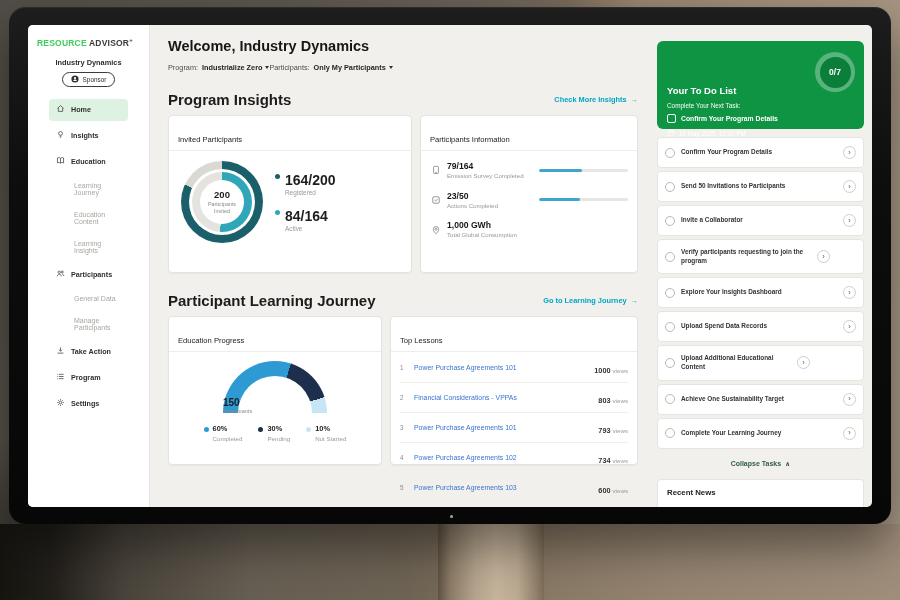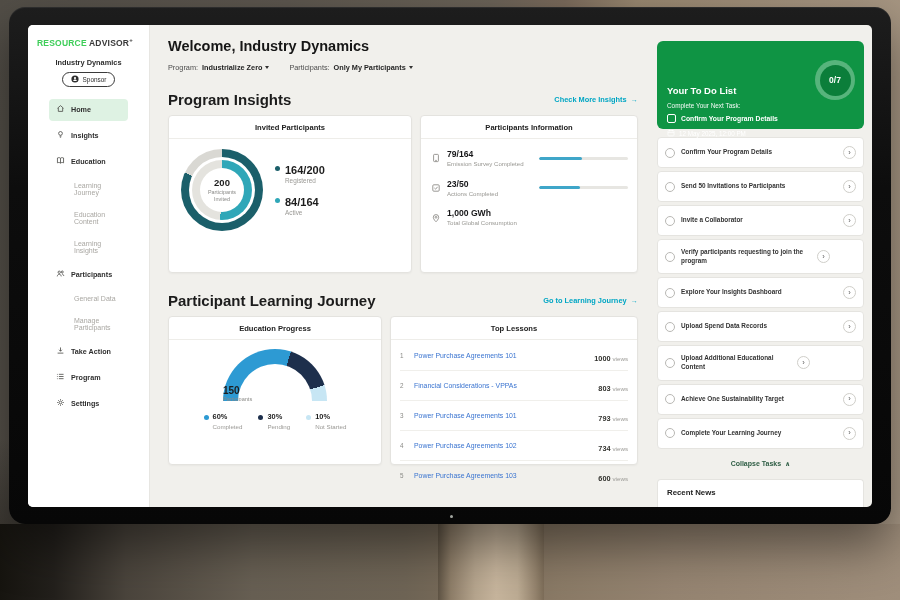--- a/index.html
+++ b/index.html
@@ -31,46 +31,46 @@
     font-size:6.4px;color:#2e2e2e;display:flex;gap:4px;align-items:center;background:#fff;}
   .nav{margin-top:12px;padding:0 21px;}
   .nav-item{display:flex;align-items:center;gap:6px;padding:5.5px 7px;font-size:7.2px;font-weight:bold;color:#2f2f2f;border-radius:4px;margin:4px 0;}
   .nav-item.active{background:#def2e3;}
   .nav-item svg{flex:none;}
   .nav-sub{padding:5.5px 7px 5.5px 25px;font-size:7px;color:#a9a7a2;margin:4px 0;}
 
   
   .main{width:500px;flex:none;padding:13px 12px 0 18px;box-sizing:border-box;}
   .h1{font-size:14.5px;font-weight:bold;color:#161616;margin:0 0 9px;}
-  .filters{display:flex;gap:20px;align-items:center;font-size:7.3px;color:#4c4c4c;}
+  .filters{display:flex;align-items:center;font-size:7.3px;color:#4c4c4c;}
   .filter{display:flex;align-items:center;gap:4px;}
   .filter-value{font-weight:bold;color:#1f1f1f;display:inline-flex;align-items:center;gap:3px;}
   .caret{width:0;height:0;border-left:2.8px solid transparent;border-right:2.8px solid transparent;border-top:3.5px solid #333;}
   .section-row{display:flex;justify-content:space-between;align-items:center;margin:19px 0 7px;}
   .section-title{font-size:15px;font-weight:bold;color:#1c1c1c;}
   .section-link{font-size:7.4px;font-weight:bold;color:#00a6c4;display:flex;align-items:center;gap:4px;cursor:pointer;}
   .cards{display:flex;gap:8px;}
   .card{background:#fff;border:1px solid #e4e3df;border-radius:4px;box-shadow:0 1px 2px rgba(0,0,0,.04);box-sizing:border-box;}
-  .card-title{padding:7px 9px 6px;border-bottom:1px solid #eeede9;font-size:7.6px;font-weight:bold;color:#222;text-align:center;}
+  .card-title{padding:19px 9px 6px;border-bottom:1px solid #eeede9;font-size:7.6px;font-weight:normal;color:#222;}
 
   
   .card-invited{width:244px;height:158px;}
   .invited-body{display:flex;align-items:center;gap:12px;padding:10px 8px 0 12px;}
   .donut{position:relative;width:82px;height:82px;flex:none;}
   .ring{position:absolute;border-radius:50%;}
   .ring-outer{inset:0;}
   .mask1{inset:8px;background:#fff;}
   .ring-inner{inset:11px;}
   .mask2{inset:19px;background:#fff;display:grid;place-items:center;text-align:center;}
   .donut-val{font-size:9.5px;font-weight:bold;color:#1d1d1d;}
   .donut-lab{font-size:5.4px;color:#8b8b88;line-height:1.3;width:38px;margin:1px auto 0;}
   .dlegend{display:flex;flex-direction:column;gap:12px;}
   .dlegend-item{display:flex;align-items:flex-start;gap:5px;}
   .dot{width:5px;height:5px;border-radius:50%;margin-top:2px;flex:none;}
-  .dlegend-val{font-size:11px;font-weight:bold;color:#1d1d1d;display:block;}
+  .dlegend-val{font-size:14px;font-weight:bold;color:#1d1d1d;display:block;}
   .dlegend-lab{font-size:6.4px;color:#9a9995;display:block;margin-top:1px;}
 
   
   .card-info{width:218px;height:158px;}
   .info-body{padding:10px 9px;display:flex;flex-direction:column;gap:11px;}
   .stat{display:flex;align-items:center;gap:6px;}
   .stat-icon{flex:none;width:11px;display:grid;place-items:center;}
   .stat-text{width:86px;flex:none;}
   .stat-val{display:block;font-size:8.6px;font-weight:bold;color:#161618;}
   .stat-lab{display:block;font-size:6.1px;color:#989792;line-height:1.25;margin-top:1px;}
@@ -103,21 +103,21 @@
   .views-suffix{font-size:6.2px;color:#9a9995;margin-left:2px;}
 
   
   .right{width:222px;flex:none;display:flex;flex-direction:column;padding:16px 8px 0 7px;box-sizing:border-box;}
   .todo-card{position:relative;border-radius:6px;color:#fff;padding:8px 10px;height:88px;box-sizing:border-box;flex:none;}
   .todo-title{font-size:9.5px;font-weight:bold;margin-top:36px;}
   .todo-sub{font-size:6.4px;margin-top:6px;opacity:.95;}
   .todo-next{display:flex;align-items:center;gap:5px;margin-top:5px;font-size:6.8px;font-weight:bold;}
   .cb{width:7px;height:7px;border:1px solid #fff;border-radius:2px;flex:none;}
   .todo-date{display:flex;align-items:center;gap:4px;margin-top:6px;font-size:6.3px;}
-  .ring-wrap{position:absolute;right:9px;top:19px;width:40px;height:40px;border-radius:50%;background:rgba(255,255,255,.3);display:grid;place-items:center;}
+  .ring-wrap{position:absolute;right:9px;top:11px;width:40px;height:40px;border-radius:50%;background:rgba(255,255,255,.3);display:grid;place-items:center;}
   .ring-core{width:31px;height:31px;border-radius:50%;background:#0b7e3a;display:grid;place-items:center;font-size:8.5px;font-weight:bold;color:#fff;}
   .tasks{margin-top:8px;}
   .task{display:flex;align-items:center;gap:6px;background:#fff;border:1px solid #e5e4e0;border-radius:4px;padding:8px 7px;margin-bottom:3px;}
   .task-cb{width:8px;height:8px;border:1px solid #b9b8b4;border-radius:50%;flex:none;background:#fff;}
   .task-label{flex:1;font-size:6.4px;font-weight:bold;color:#333;line-height:1.35;}
   .task-go{width:11px;height:11px;border:1px solid #cfcec9;border-radius:50%;display:grid;place-items:center;font-size:7.5px;color:#555;flex:none;line-height:1;}
   .collapse{display:flex;justify-content:center;align-items:center;gap:4px;margin-top:8px;font-size:7px;font-weight:bold;color:#2f5e45;}
   .collapse-caret{font-size:6.5px;}
   .news{margin-top:auto;background:#fff;border:1px solid #e5e4e0;border-bottom:none;border-radius:4px 4px 0 0;padding:8px 9px 10px;font-size:7.8px;font-weight:bold;color:#222;}
 </style>

